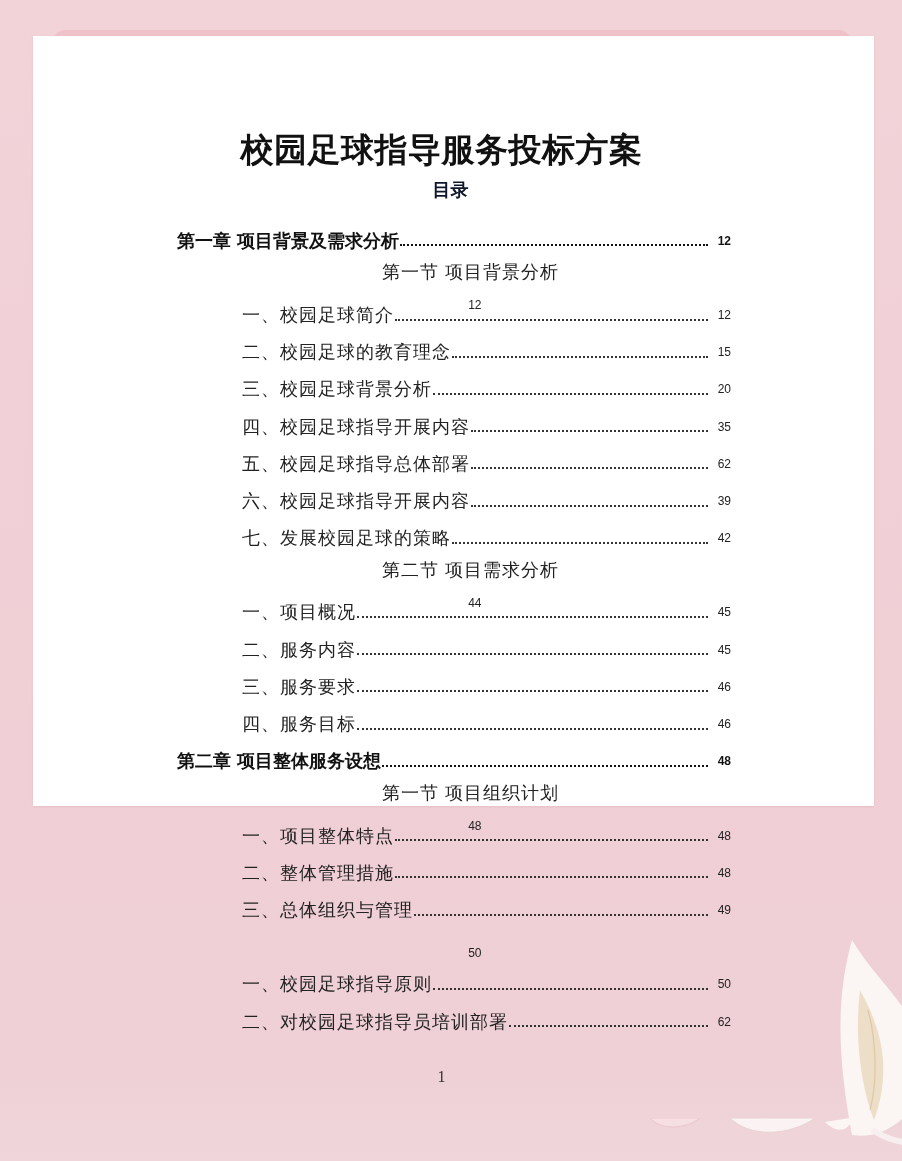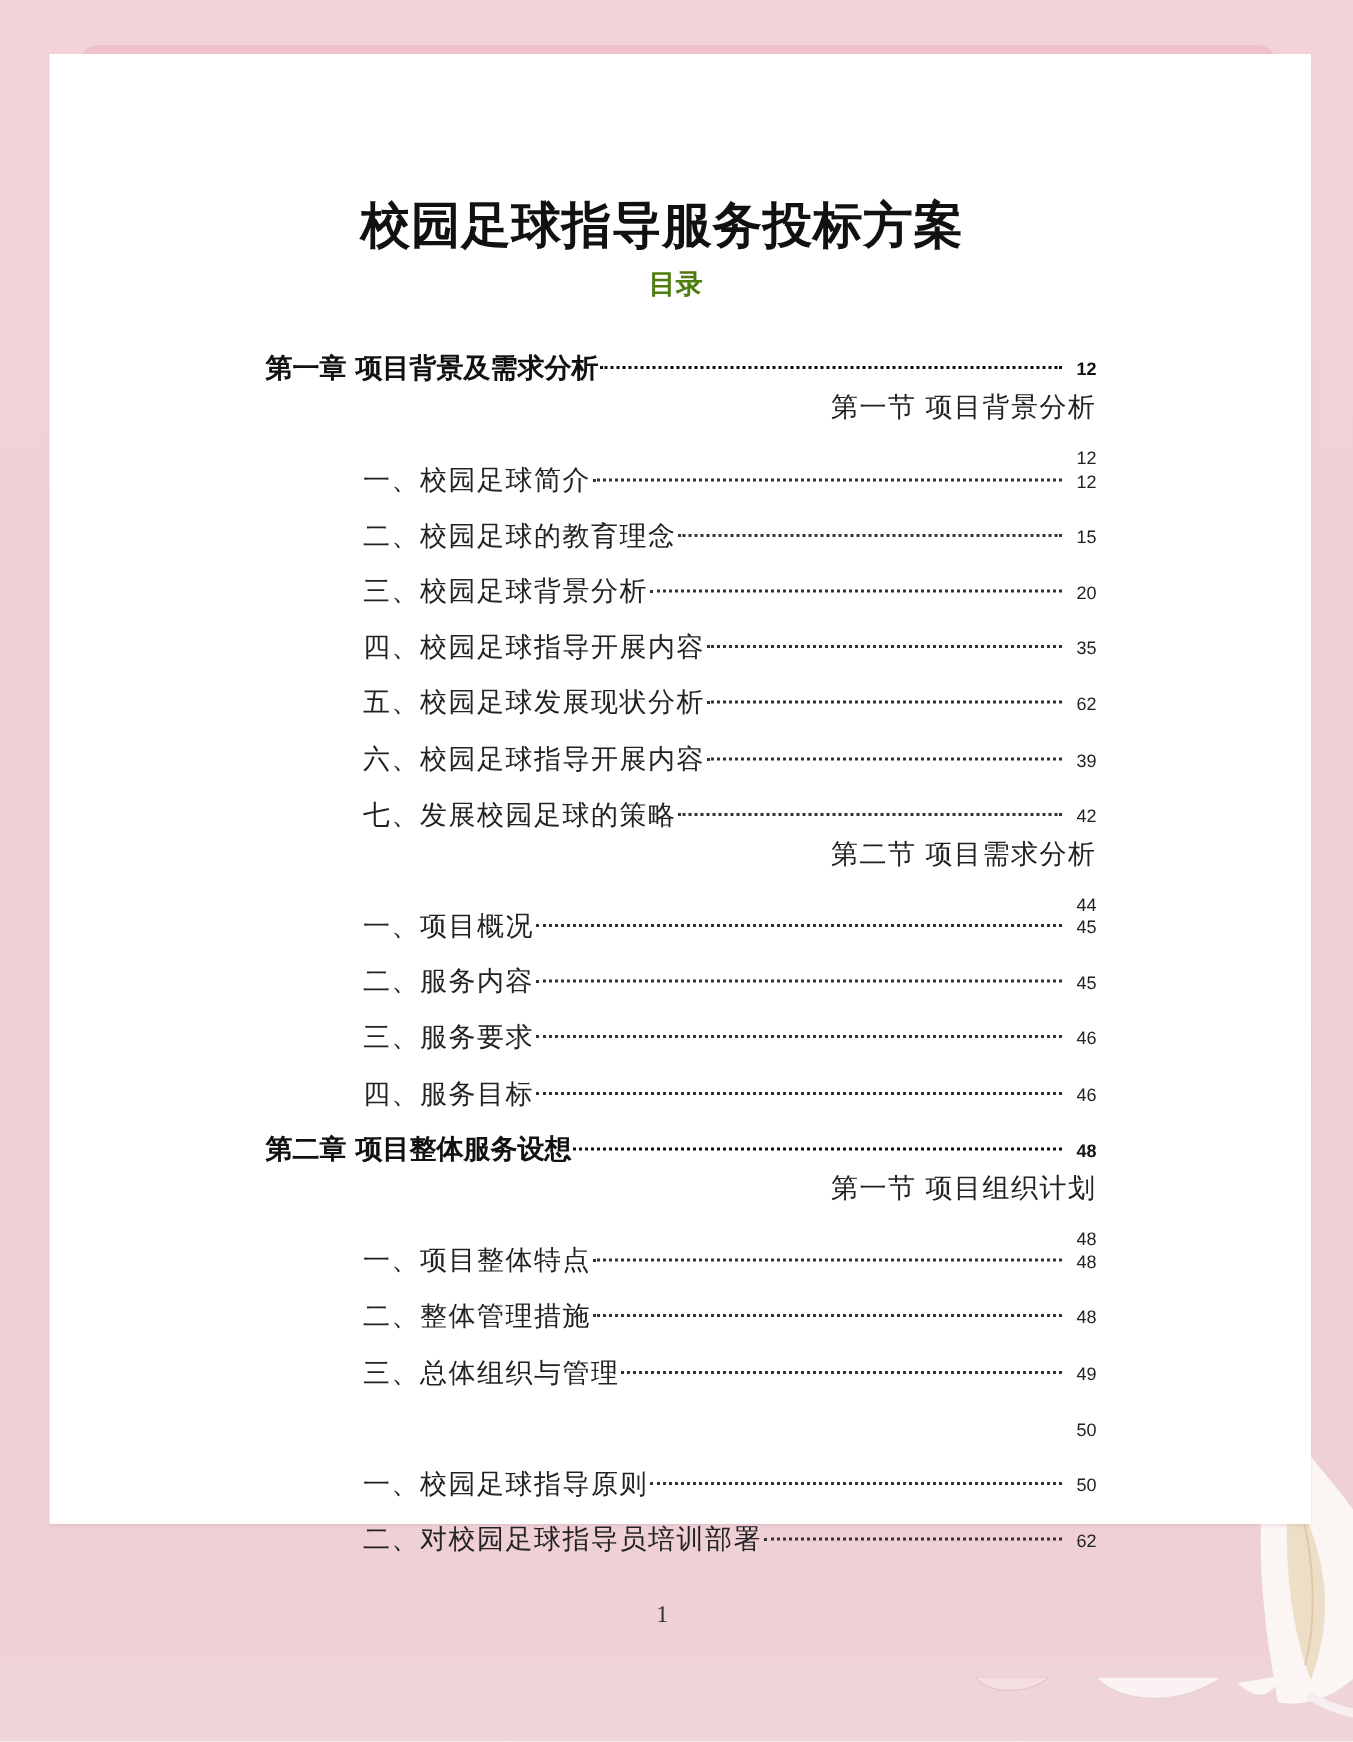--- a/index.html
+++ b/index.html
@@ -36,21 +36,21 @@
     left: 640px;
     top: 1118px;
     width: 210px;
     height: 30px;
   }
   .page {
     position: absolute;
     left: 33px;
     top: 36px;
     width: 841px;
-    height: 980px;
+    height: 770px;
     background: #ffffff;
     box-shadow: 0 1px 2px rgba(200, 140, 150, 0.25);
   }
   .doc-title {
     position: absolute;
     left: 0;
     right: 0;
     top: 94px;
     text-align: center;
     font-family: "DejaVu Sans", sans-serif;
@@ -63,36 +63,36 @@
   }
   .toc-heading {
     position: absolute;
     left: 18px;
     right: 0;
     top: 141px;
     text-align: center;
     font-family: "DejaVu Sans", sans-serif;
     font-weight: bold;
     font-size: 18px;
-    color: #4d7c0f;
+    color: #0f172a;
     line-height: 26px;
     margin-left: -24px;
   }
   .toc {
     position: absolute;
     left: 144px;
     top: 186px;
     width: 554px;
     margin: 0;
     padding: 0;
     list-style: none;
   }
   .toc-row {
     display: flex;
-    align-items: flex-end;
+    align-items: center;
     height: 37.2px;
     line-height: 26px;
     color: #222222;
     font-size: 18px;
     cursor: pointer;
   }
   .toc-row.level-1 {
     padding-left: 0;
     font-weight: bold;
     font-family: "DejaVu Sans", sans-serif;
@@ -197,21 +197,21 @@
       <span class="toc-label"><span>三、</span><span>校园足球背景分析</span></span>
       <span class="toc-leader"></span>
       <span class="toc-page">20</span>
     </li>
     <li class="toc-row level-3">
       <span class="toc-label"><span>四、</span><span>校园足球指导开展内容</span></span>
       <span class="toc-leader"></span>
       <span class="toc-page">35</span>
     </li>
     <li class="toc-row level-3">
-      <span class="toc-label"><span>五、</span><span>校园足球发展现状分析</span></span>
+      <span class="toc-label"><span>五、</span><span>校园足球指导总体部署</span></span>
       <span class="toc-leader"></span>
       <span class="toc-page">62</span>
     </li>
     <li class="toc-row level-3">
       <span class="toc-label"><span>六、</span><span>校园足球指导开展内容</span></span>
       <span class="toc-leader"></span>
       <span class="toc-page">39</span>
     </li>
     <li class="toc-row level-3">
       <span class="toc-label"><span>七、</span><span>发展校园足球的策略</span></span>

